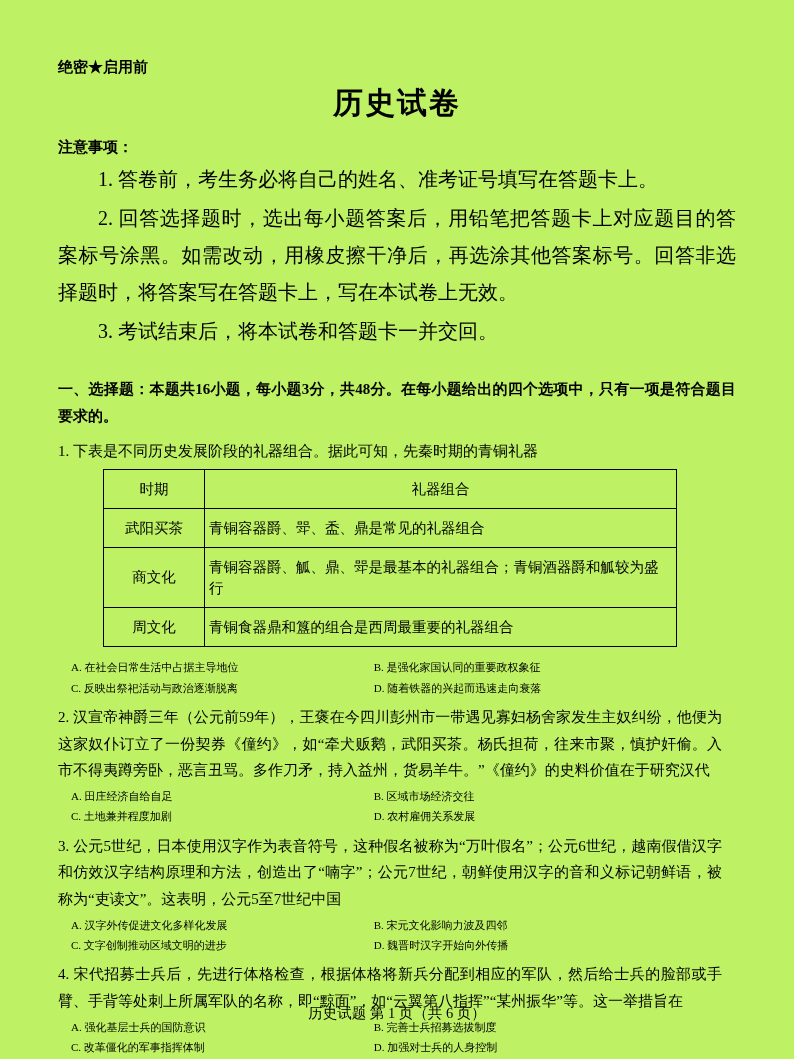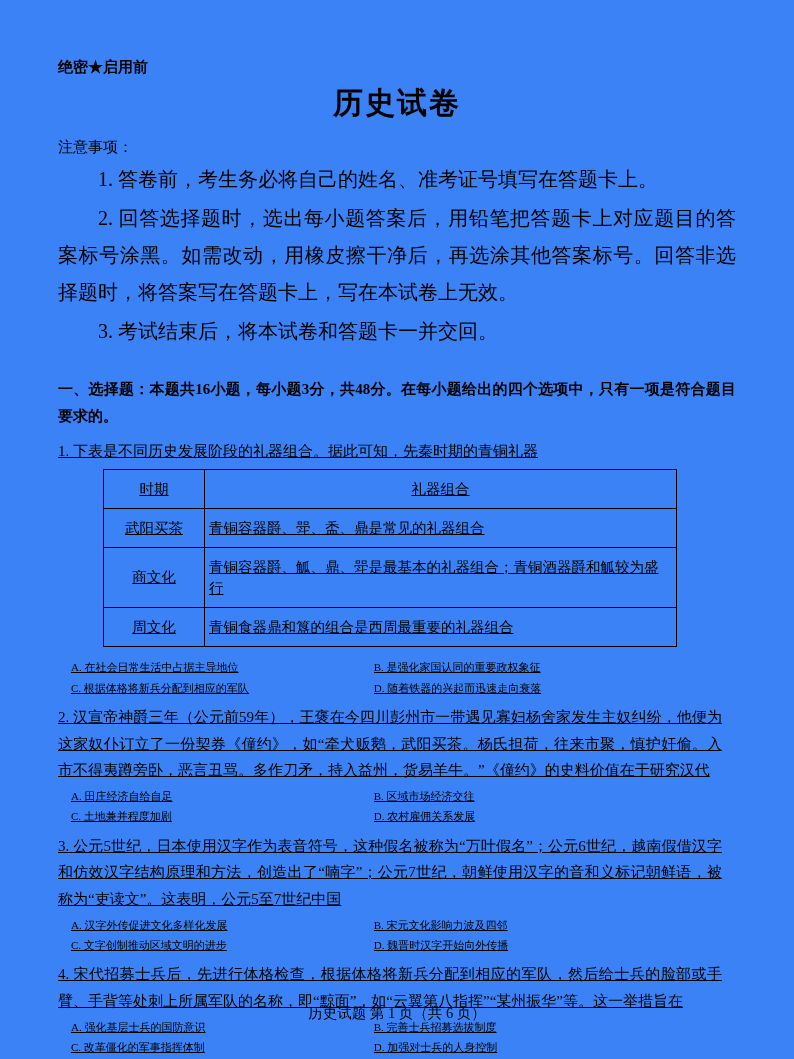--- a/index.html
+++ b/index.html
@@ -9,59 +9,58 @@
   }
   body {
     font-family: "Liberation Serif", "DejaVu Serif", serif;
     color: #000000;
   }
   .page {
     position: relative;
     width: 794px;
     height: 1059px;
     margin: 0 auto;
-    background: #3b82f6;
+    background: #bef264;
     box-sizing: border-box;
     padding: 58px 58px 70px 58px;
     overflow: hidden;
   }
   .classification {
     font-weight: bold;
     font-size: 15px;
     margin-bottom: 6px;
   }
   .title {
     text-align: center;
     font-size: 30px;
     font-weight: bold;
     margin: 6px 0 14px 0;
     letter-spacing: 2px;
   }
   .notices-heading {
-    font-weight: normal;
+    font-weight: bold;
     font-size: 15px;
     margin-bottom: 4px;
   }
   .notice-item {
     font-size: 20px;
     line-height: 1.85;
     margin: 0 0 2px 0;
     text-indent: 2em;
     text-align: justify;
   }
   .section-heading {
     font-weight: bold;
     font-size: 15px;
     line-height: 1.8;
     margin: 26px 0 8px 0;
     text-align: justify;
   }
   .question {
     margin: 0 14px 4px 0;
-    text-decoration: underline;
   }
   .stem {
     font-size: 15px;
     line-height: 1.78;
     margin: 0 0 2px 0;
     text-align: justify;
   }
   table.ritual-table {
     border-collapse: collapse;
     margin: 4px auto 10px auto;
@@ -145,21 +144,21 @@
         </tr>
         <tr>
           <td class="col-period">周文化</td>
           <td class="col-combo">青铜食器鼎和簋的组合是西周最重要的礼器组合</td>
         </tr>
       </tbody>
     </table>
     <div class="options">
       <div class="option">A. 在社会日常生活中占据主导地位</div>
       <div class="option">B. 是强化家国认同的重要政权象征</div>
-      <div class="option">C. 根据体格将新兵分配到相应的军队</div>
+      <div class="option">C. 反映出祭祀活动与政治逐渐脱离</div>
       <div class="option">D. 随着铁器的兴起而迅速走向衰落</div>
     </div>
   </div>
 
   <div class="question">
     <p class="stem">2. 汉宣帝神爵三年（公元前59年），王褒在今四川彭州市一带遇见寡妇杨舍家发生主奴纠纷，他便为这家奴仆订立了一份契券《僮约》，如“牵犬贩鹅，武阳买茶。杨氏担荷，往来市聚，慎护奸偷。入市不得夷蹲旁卧，恶言丑骂。多作刀矛，持入益州，货易羊牛。”《僮约》的史料价值在于研究汉代</p>
     <div class="options">
       <div class="option">A. 田庄经济自给自足</div>
       <div class="option">B. 区域市场经济交往</div>
       <div class="option">C. 土地兼并程度加剧</div>

